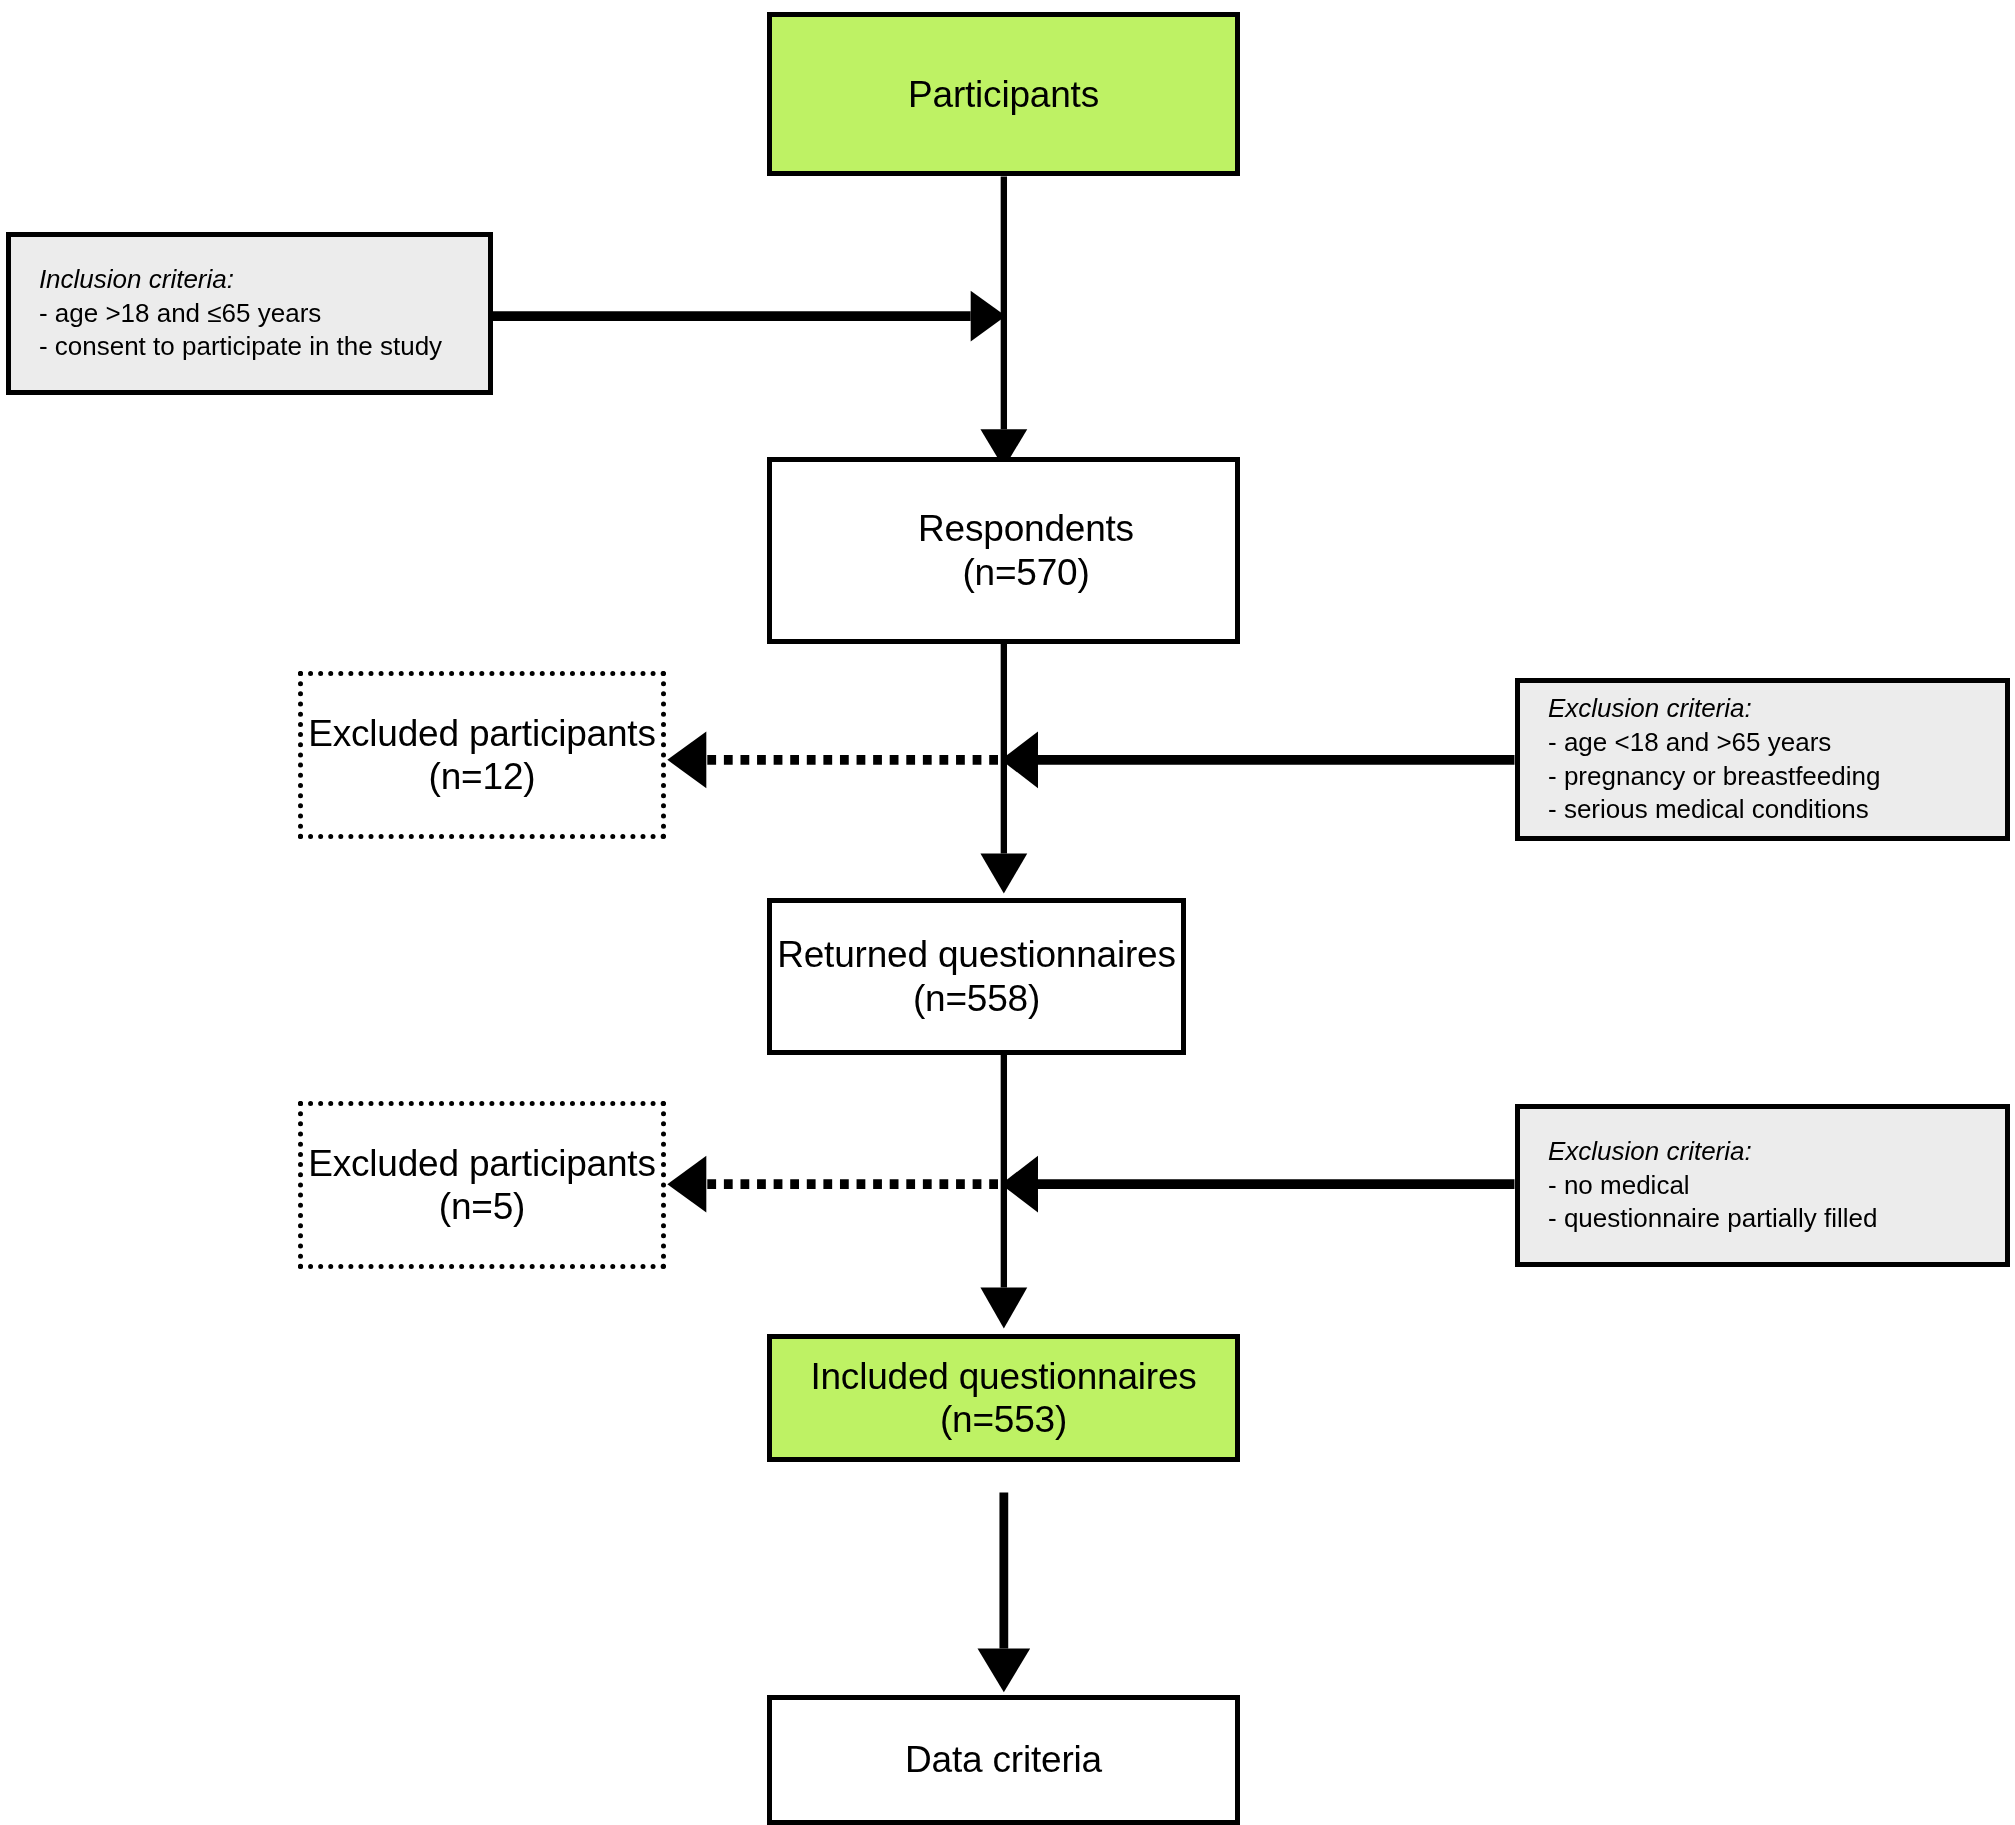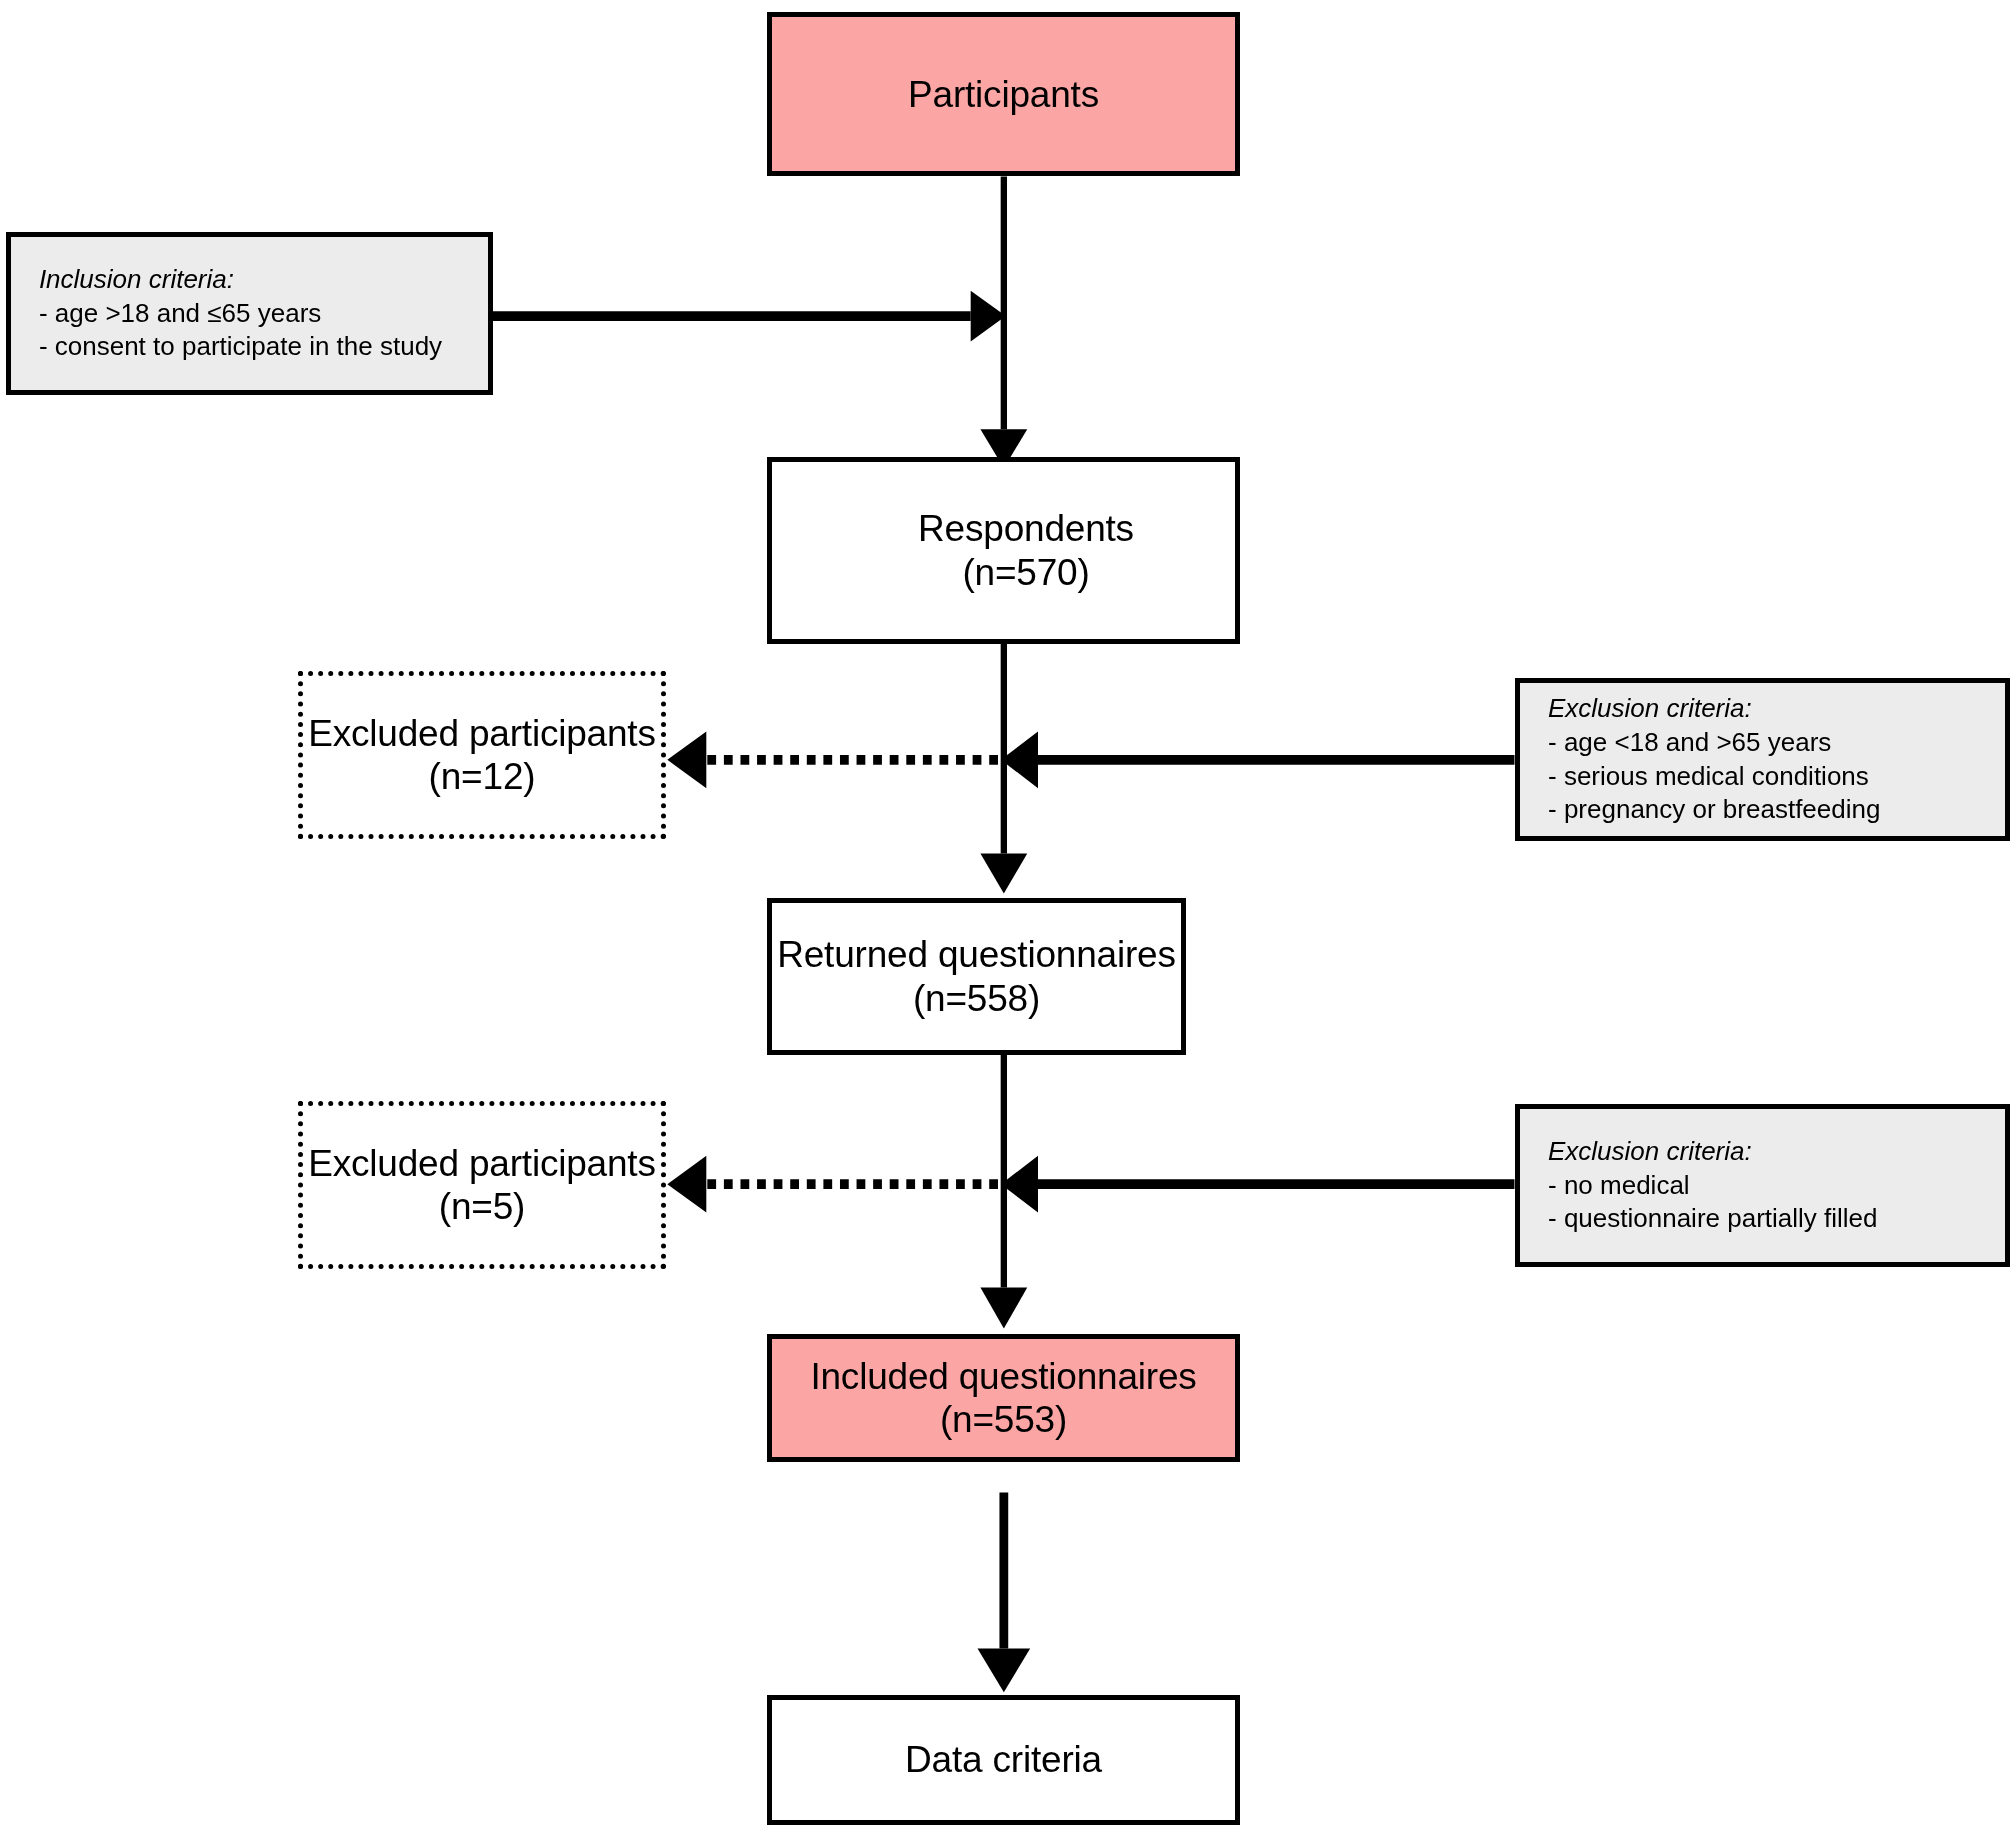--- a/index.html
+++ b/index.html
@@ -33,21 +33,21 @@
     flex-direction: column;
     justify-content: center;
     overflow: hidden;
   }
   .node-box.solid {
     border: 5.4px solid #000000;
   }
   .node-box.dotted {
     border: 5.4px dotted #000000;
   }
-  .fill-gray   { background: #fca5a5; }
+  .fill-gray   { background: #bef264; }
   .fill-white  { background: #ffffff; }
   .fill-light  { background: #ececec; }
 
   .node-title {
     text-align: center;
     font-size: 37px;
     line-height: 1.17;
     color: #000000;
     font-weight: 400;
     letter-spacing: -0.2px;
@@ -155,22 +155,22 @@
 
   <div class="node-box dotted fill-white" style="left:298px; top:671px; width:368px; height:168px;">
     <div class="node-title">Excluded participants</div>
     <div class="node-sub">(n=12)</div>
   </div>
 
   <div class="node-box solid fill-light" style="left:1515px; top:678px; width:495px; height:163px;">
     <div class="crit-block">
       <div class="crit-head">Exclusion criteria:</div>
       <div class="crit-item">- age &lt;18 and &gt;65 years</div>
+      <div class="crit-item">- pregnancy or breastfeeding</div>
       <div class="crit-item">- serious medical conditions</div>
-      <div class="crit-item">- pregnancy or breastfeeding</div>
     </div>
   </div>
 
   <div class="node-box solid fill-white" style="left:767px; top:898px; width:419px; height:157px;">
     <div class="node-title">Returned questionnaires</div>
     <div class="node-sub">(n=558)</div>
   </div>
 
   <div class="node-box dotted fill-white" style="left:298px; top:1101px; width:368px; height:168px;">
     <div class="node-title">Excluded participants</div>

